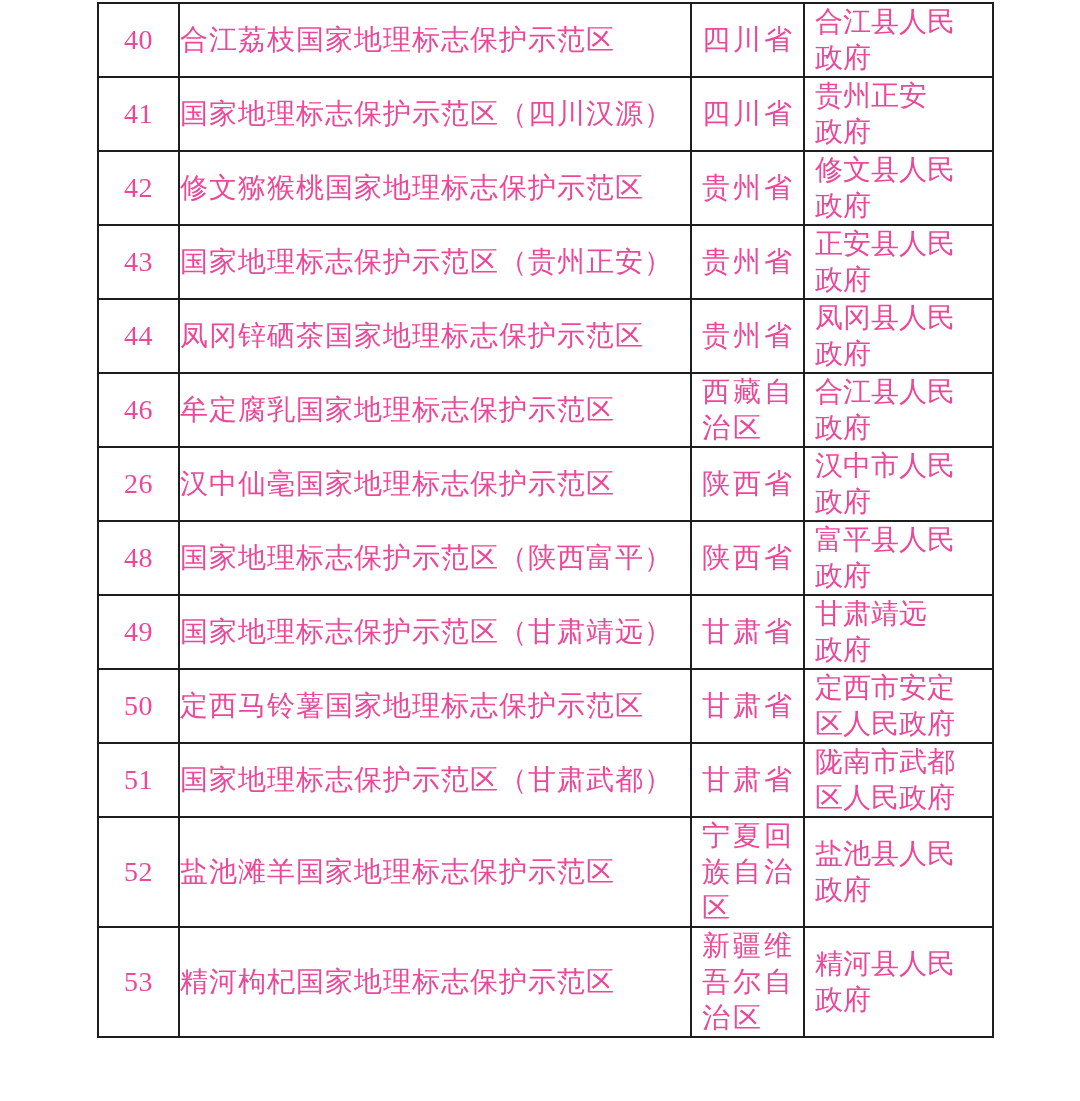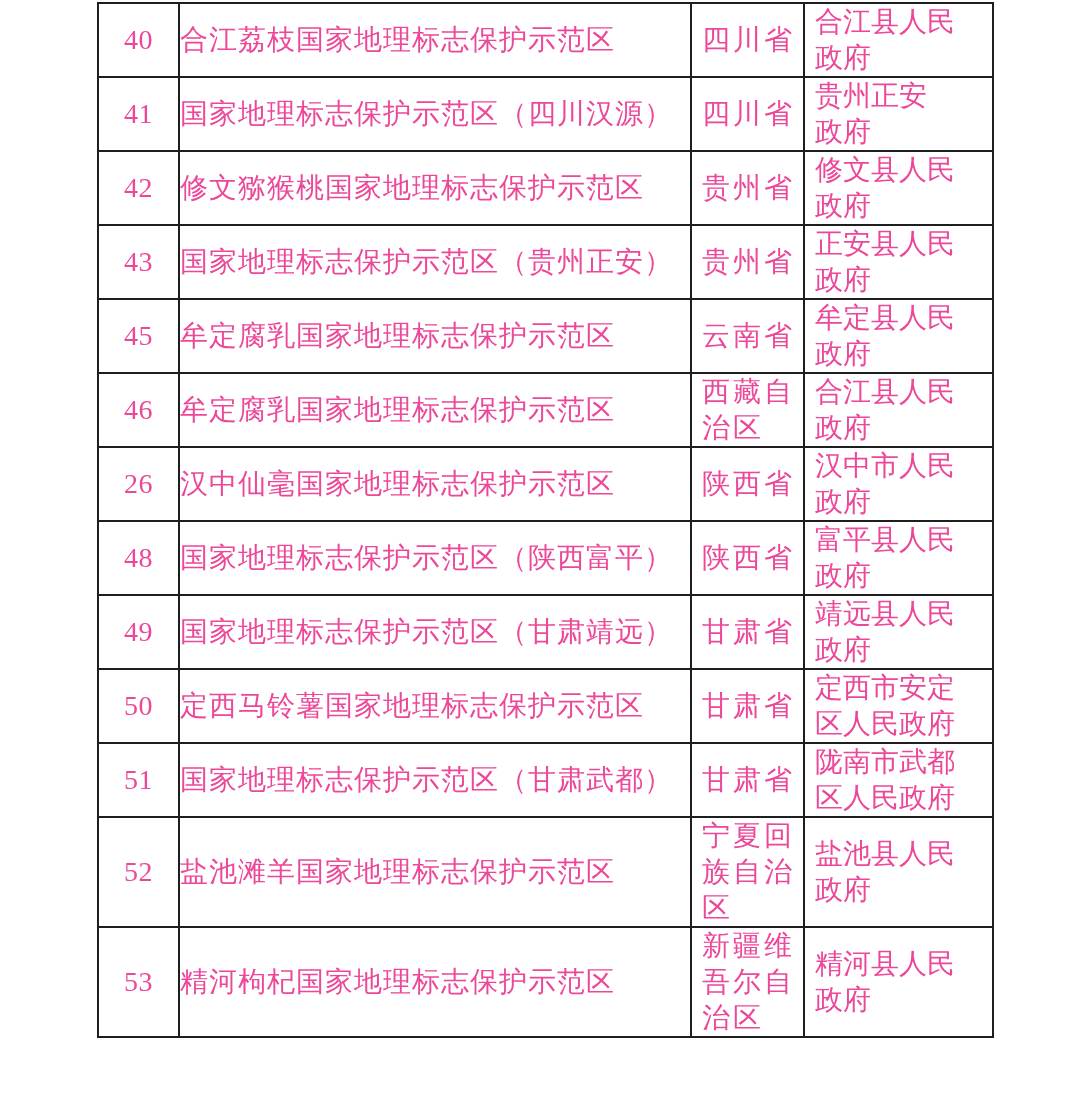--- a/index.html
+++ b/index.html
@@ -94,24 +94,24 @@
 政府</td>
   </tr>
         <tr>
     <td class="seq">43</td>
     <td class="name">国家地理标志保护示范区（贵州正安）</td>
     <td class="prov">贵州省</td>
     <td class="gov">正安县人民
 政府</td>
   </tr>
         <tr>
-    <td class="seq">45</td>
-    <td class="name">牟定腐乳国家地理标志保护示范区</td>
-    <td class="prov">云南省</td>
-    <td class="gov">牟定县人民
+    <td class="seq">44</td>
+    <td class="name">凤冈锌硒茶国家地理标志保护示范区</td>
+    <td class="prov">贵州省</td>
+    <td class="gov">凤冈县人民
 政府</td>
   </tr>
         <tr>
     <td class="seq">46</td>
     <td class="name">牟定腐乳国家地理标志保护示范区</td>
     <td class="prov">西藏自
 治区</td>
     <td class="gov">合江县人民
 政府</td>
   </tr>
@@ -126,21 +126,21 @@
     <td class="seq">48</td>
     <td class="name">国家地理标志保护示范区（陕西富平）</td>
     <td class="prov">陕西省</td>
     <td class="gov">富平县人民
 政府</td>
   </tr>
         <tr>
     <td class="seq">49</td>
     <td class="name">国家地理标志保护示范区（甘肃靖远）</td>
     <td class="prov">甘肃省</td>
-    <td class="gov">靖远县人民
+    <td class="gov">甘肃靖远
 政府</td>
   </tr>
         <tr>
     <td class="seq">50</td>
     <td class="name">定西马铃薯国家地理标志保护示范区</td>
     <td class="prov">甘肃省</td>
     <td class="gov">定西市安定
 区人民政府</td>
   </tr>
         <tr>

